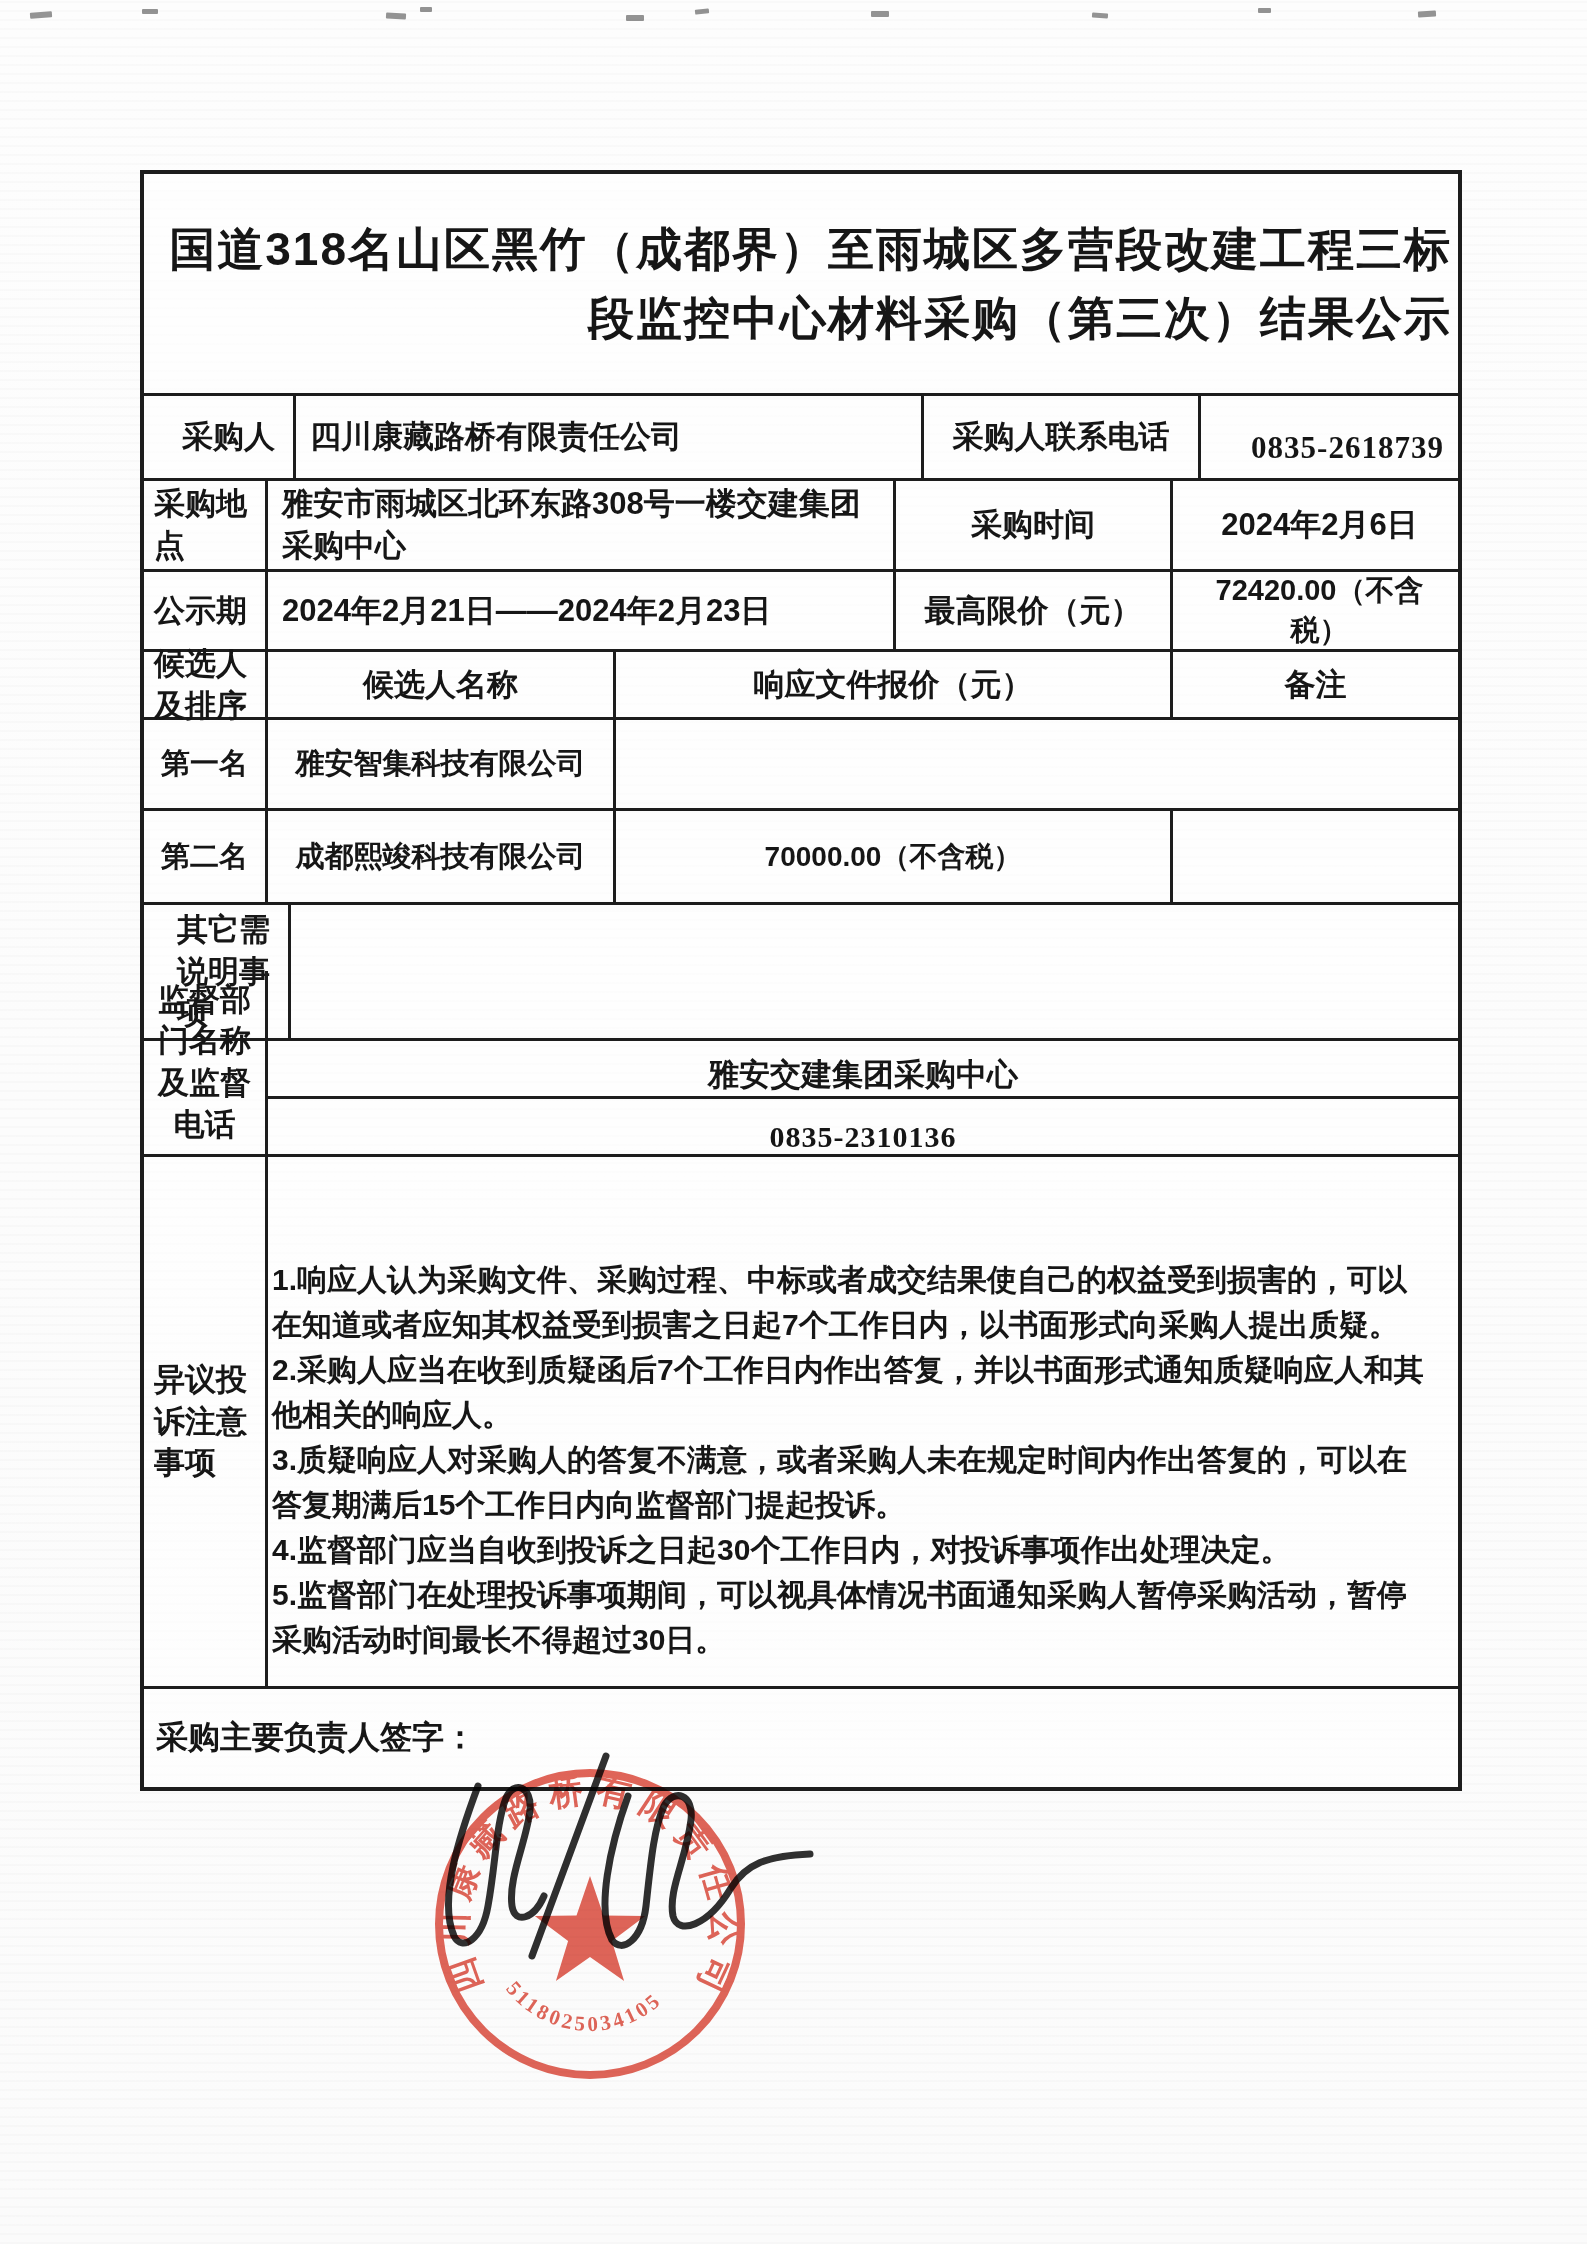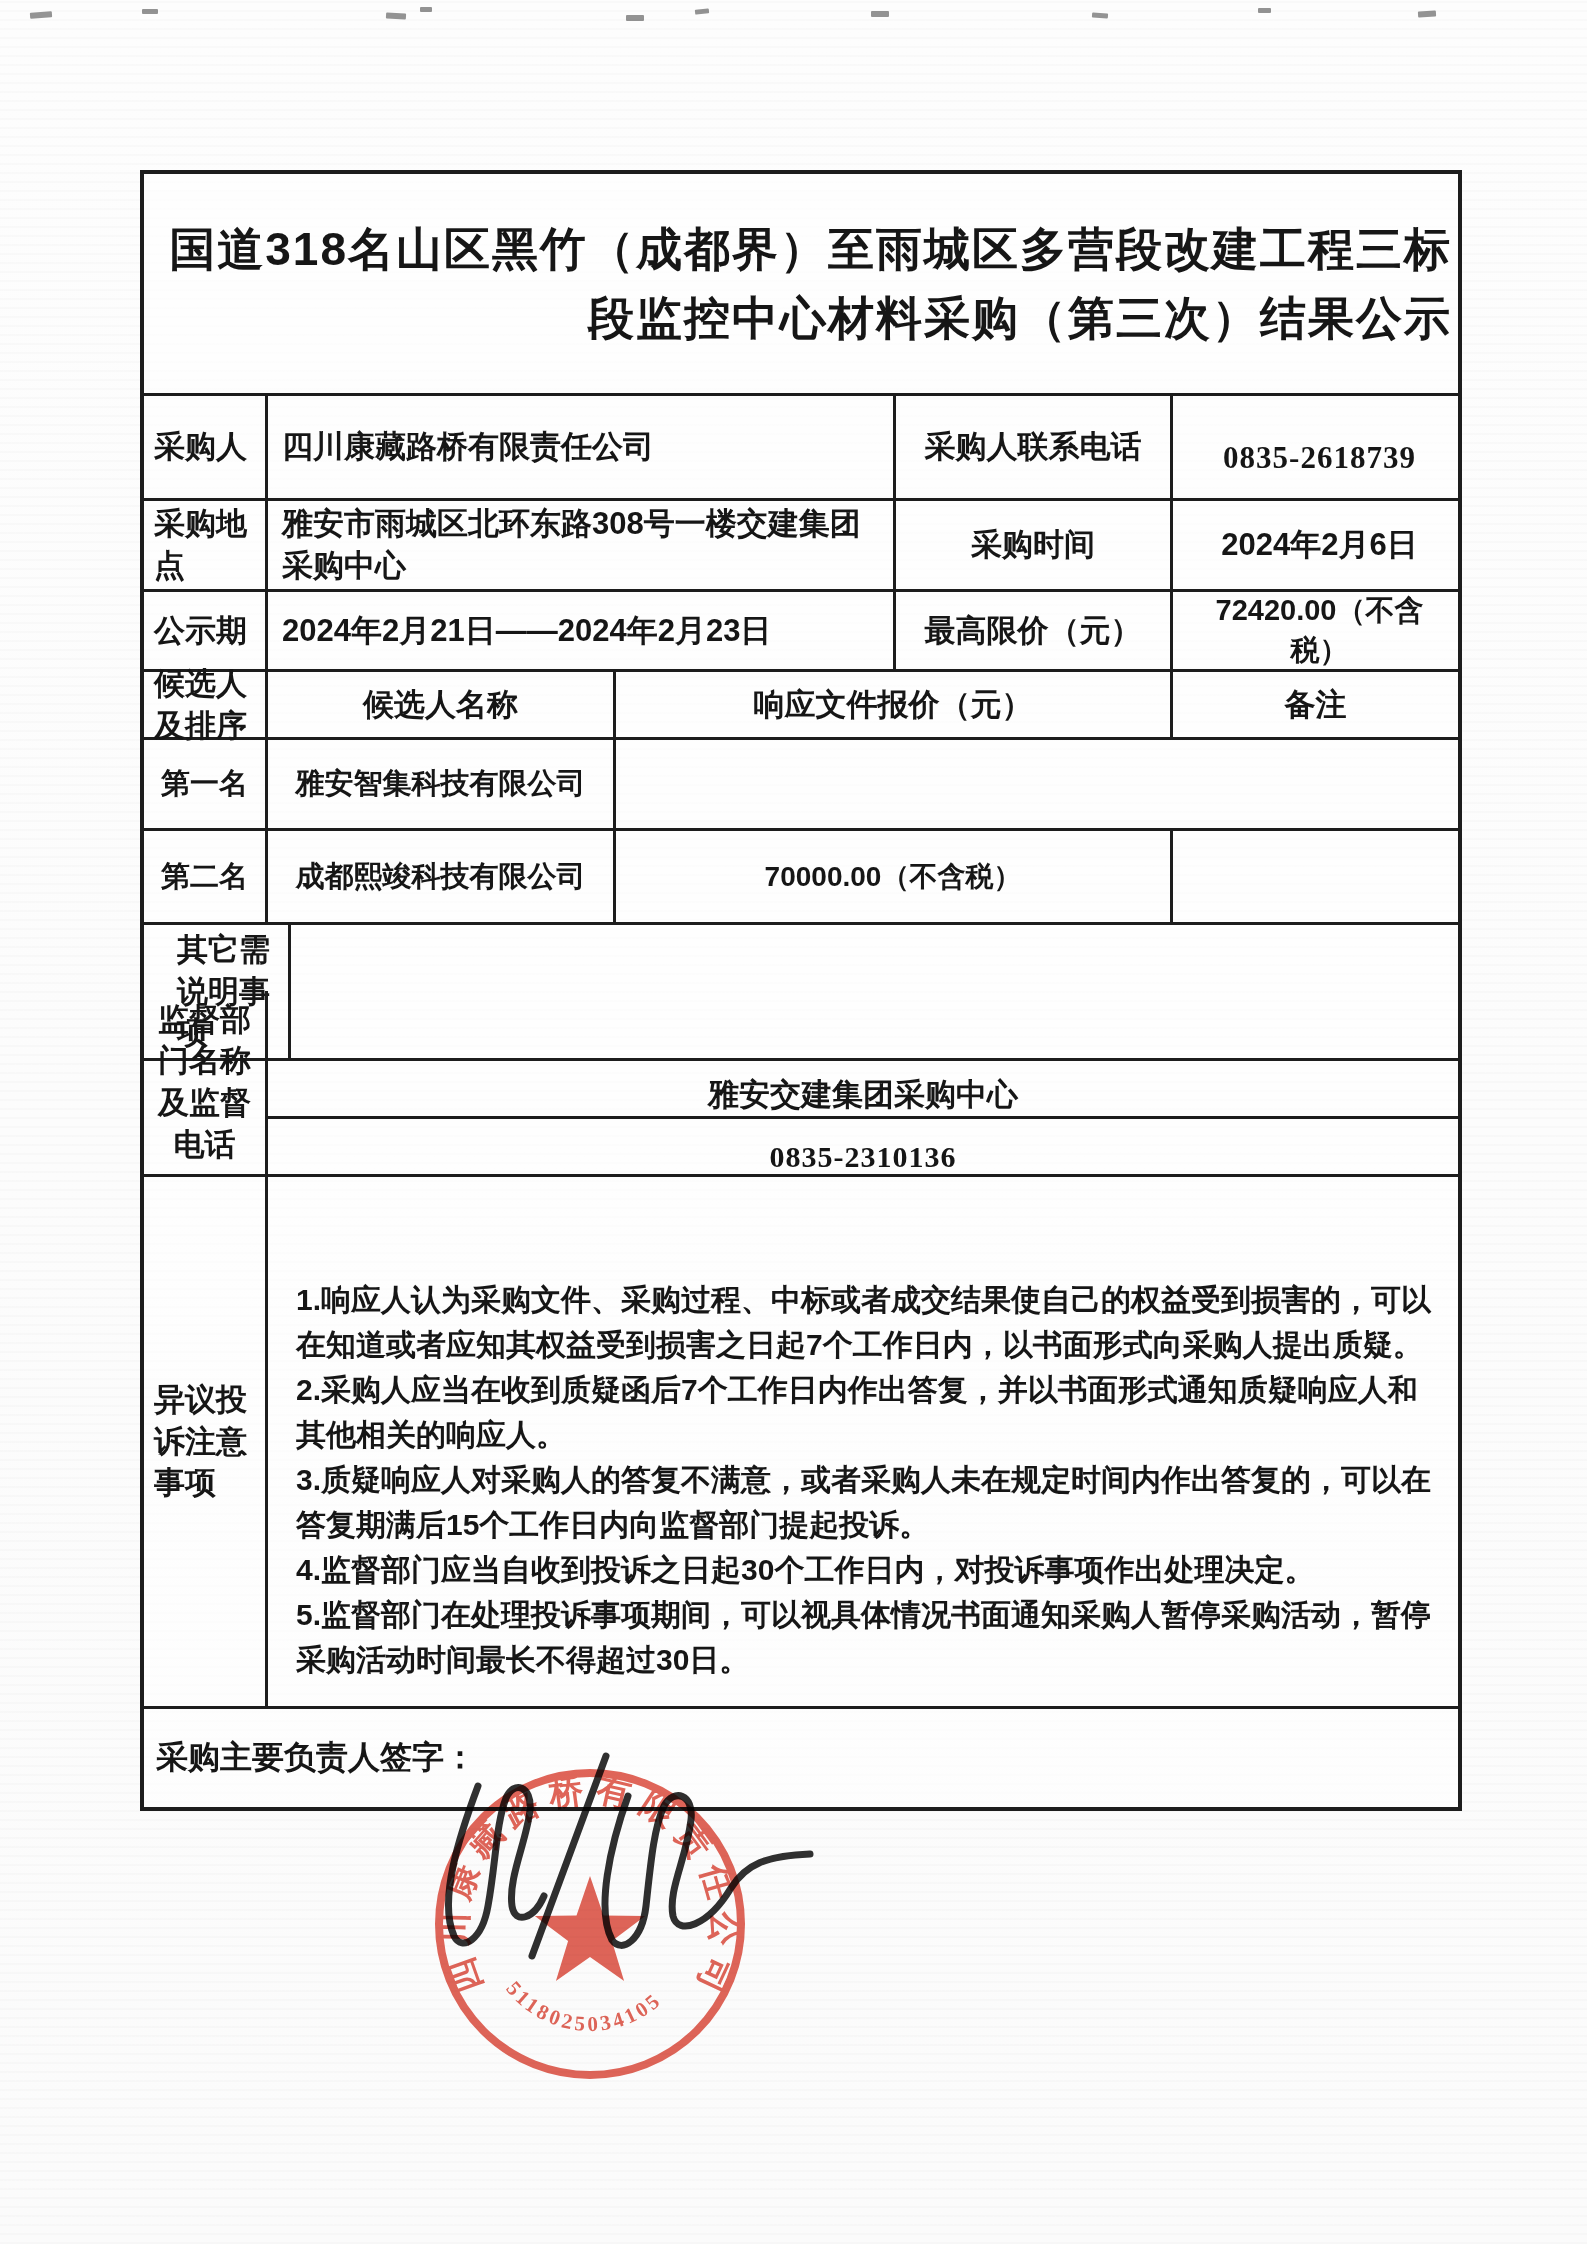--- a/index.html
+++ b/index.html
@@ -42,21 +42,21 @@
   }
   .doc-title { font-size:46px; font-weight:800; letter-spacing:2px; line-height:1.5; word-break:break-all; }
 
   .stack { flex:1 1 auto; display:flex; flex-direction:column; }
   .subcell {
     flex:1 1 auto; display:flex; align-items:center; justify-content:center;
     font-size:31px; font-weight:700; text-align:center;
   }
   .subcell.top { border-bottom:3px solid #1d1d1d; }
 
-  .notice-cell { flex:1 1 auto; padding:100px 22px 30px 28px; display:block;border-radius:9px; }
+  .notice-cell { flex:1 1 auto; padding:100px 22px 30px 4px; display:block;border-radius:9px; }
   .notice-item { font-size:30px; font-weight:600; line-height:1.5; word-break:break-all; text-align:left; }
 
   .sign-row { height:98px; display:flex; align-items:center; padding:8px 12px; }
   .sign-label { font-size:32px; font-weight:700; }
 
   .stamp-svg, .sign-svg { position:absolute; mix-blend-mode:multiply; pointer-events:none; }
   .stamp-svg { left:418px; top:1752px; }
   .sign-svg  { left:398px; top:1738px; }
 </style>
 </head>
@@ -75,21 +75,21 @@
   <div class="speck" style="left:1258px;top:8px;width:13px;height:5px;"></div>
   <div class="speck" style="left:1418px;top:11px;width:18px;height:6px;transform:rotate(-3deg);"></div>
 
   <div class="doc">
 
     <div class="row title-row">
       <div class="doc-title">国道318名山区黑竹（成都界）至雨城区多营段改建工程三标段监控中心材料采购（第三次）结果公示</div>
     </div>
 
 
-    <div class="row" style="height:105px;">
+    <div class="row" style="height:85px;padding-left:28px;">
       <div class="cell w-label">采购人</div>
       <div class="cell w-val1">四川康藏路桥有限责任公司</div>
       <div class="cell w-mid">采购人联系电话</div>
       <div class="cell w-right num">0835-2618739</div>
     </div>
 
     <div class="row" style="height:91px;">
       <div class="cell w-label">采购地点</div>
       <div class="cell w-val1">雅安市雨城区北环东路308号一楼交建集团采购中心</div>
       <div class="cell w-mid">采购时间</div>

